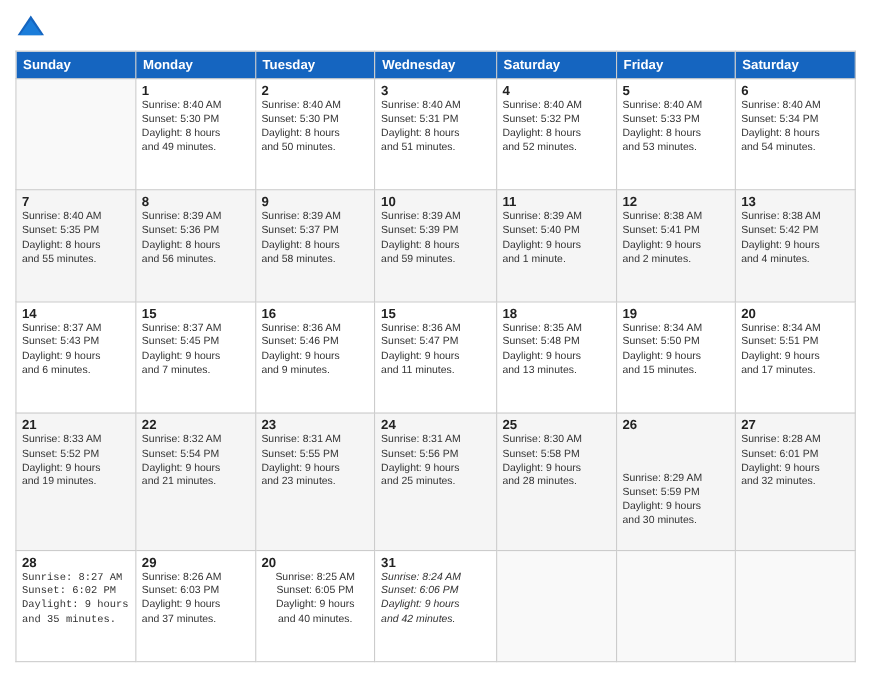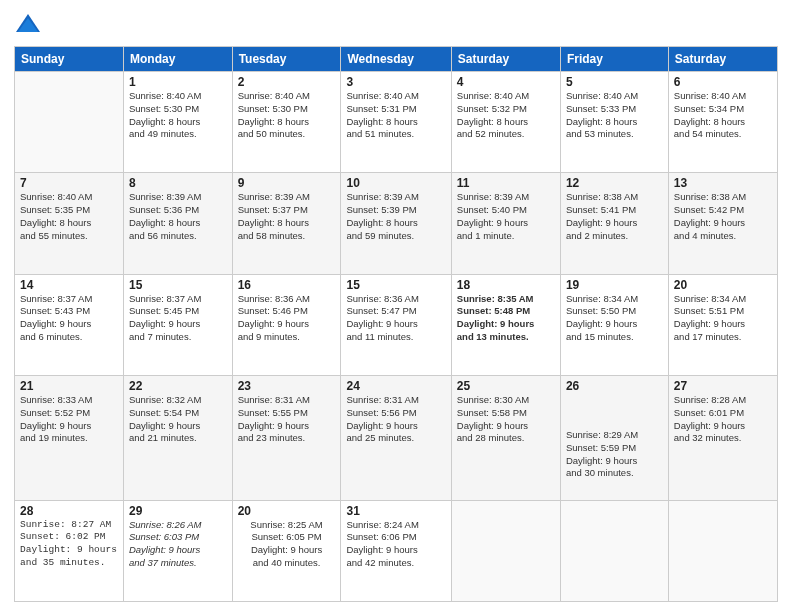--- a/index.html
+++ b/index.html
@@ -259,21 +259,21 @@
           </td>
           <td>
             <span class="day-number">15</span>
             <div class="day-info" style="white-space: pre-line;">Sunrise: 8:36 AM
 Sunset: 5:47 PM
 Daylight: 9 hours
 and 11 minutes.</div>
           </td>
           <td>
             <span class="day-number">18</span>
-            <div class="day-info" style="white-space: pre-line; font-weight: bold;">Sunrise: 8:35 AM
+            <div class="day-info" style="white-space: pre-line;">Sunrise: 8:35 AM
 Sunset: 5:48 PM
 Daylight: 9 hours
 and 13 minutes.</div>
           </td>
           <td>
             <span class="day-number">19</span>
             <div class="day-info" style="white-space: pre-line;">Sunrise: 8:34 AM
 Sunset: 5:50 PM
 Daylight: 9 hours
 and 15 minutes.</div>
@@ -340,35 +340,35 @@
         <tr>
           <td>
             <span class="day-number">28</span>
             <div class="day-info" style="white-space: pre-line; font-family: Liberation Mono, monospace;">Sunrise: 8:27 AM
 Sunset: 6:02 PM
 Daylight: 9 hours
 and 35 minutes.</div>
           </td>
           <td>
             <span class="day-number">29</span>
-            <div class="day-info" style="white-space: pre-line; font-style: italic;">Sunrise: 8:26 AM
+            <div class="day-info" style="white-space: pre-line;">Sunrise: 8:26 AM
 Sunset: 6:03 PM
 Daylight: 9 hours
 and 37 minutes.</div>
           </td>
           <td>
             <span class="day-number">20</span>
             <div class="day-info" style="white-space: pre-line; text-align: center;">Sunrise: 8:25 AM
 Sunset: 6:05 PM
 Daylight: 9 hours
 and 40 minutes.</div>
           </td>
           <td>
             <span class="day-number">31</span>
-            <div class="day-info" style="white-space: pre-line;">Sunrise: 8:24 AM
+            <div class="day-info" style="white-space: pre-line; font-style: italic;">Sunrise: 8:24 AM
 Sunset: 6:06 PM
 Daylight: 9 hours
 and 42 minutes.</div>
           </td>
           <td class="empty-cell"></td>
           <td class="empty-cell"></td>
           <td class="empty-cell"></td>
         </tr>
       </tbody>
   </table>

